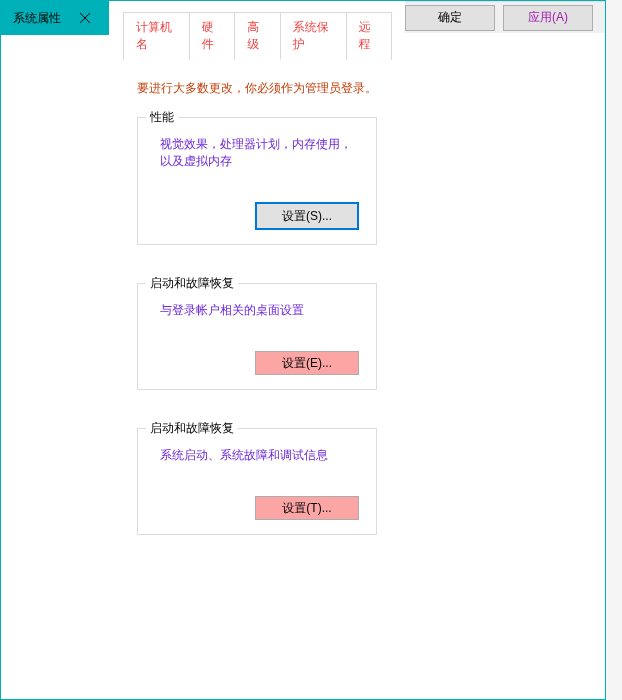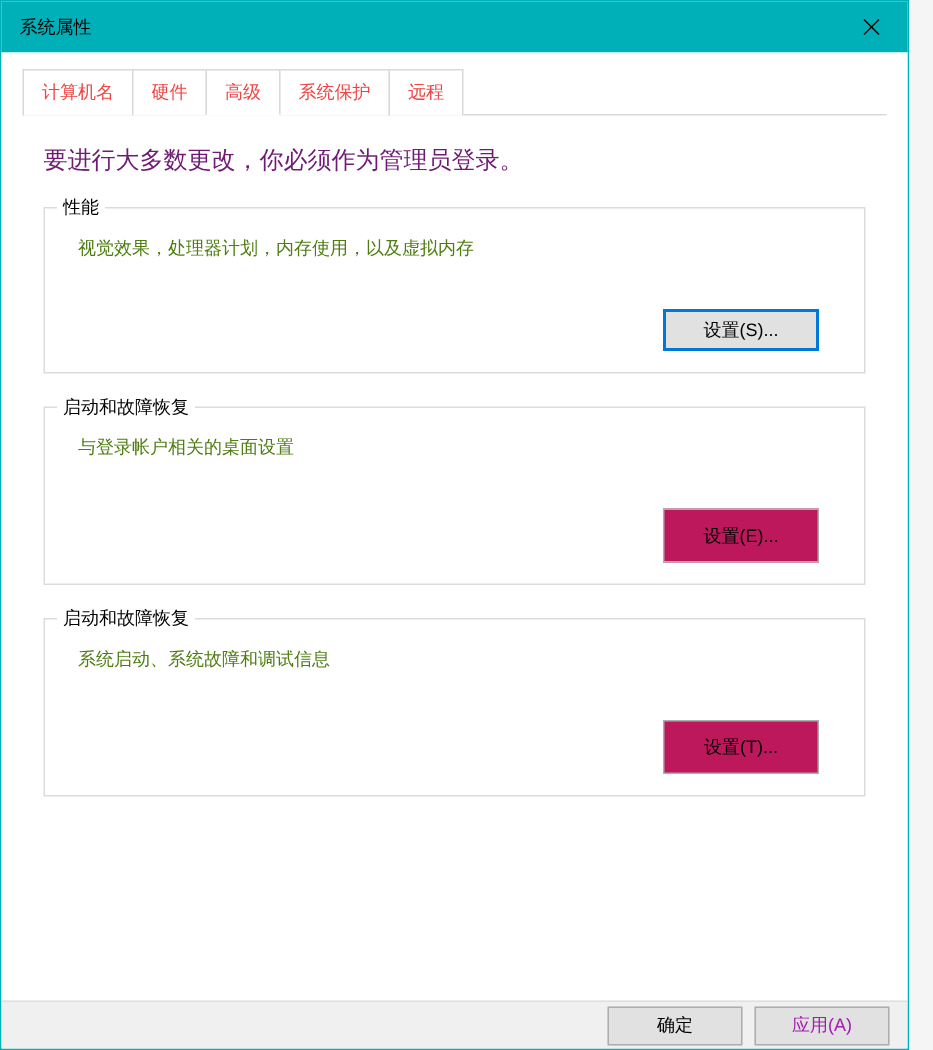--- a/index.html
+++ b/index.html
@@ -13,21 +13,21 @@
     height: 700px;
     overflow: hidden;
     position: relative;
   }
   .window {
     width: 606px;
     height: 700px;
     background: #ffffff;
     border: 1px solid #00b0b9;
     display: flex;
-    flex-direction: column;
+    flex-direction: row;
     position: relative;
   }
   .titlebar {
     height: 34px;
     background: #00b0b9;
     display: flex;
     align-items: center;
     justify-content: space-between;
     padding-left: 12px;
     color: #000;
@@ -74,55 +74,55 @@
   .tab.active {
     background: #ffffff;
     border-bottom: 1px solid #ffffff;
     top: 1px;
     z-index: 2;
   }
   .tab-body {
     padding: 20px 14px 10px 14px;
   }
   .intro {
-    font-size: 16px;
-    color: #701a75;
+    font-size: 12px;
+    color: #c2410c;
     margin-bottom: 20px;
   }
   .group {
     border: 1px solid #dcdcdc;
     position: relative;
-    margin-bottom: 22px;
-    padding: 16px 30px 14px 14px;
+    margin-bottom: 38px;
+    padding: 16px 17px 14px 14px;
   }
   .group-title {
     position: absolute;
     top: -9px;
     left: 8px;
     background: #ffffff;
     padding: 0 4px;
     font-size: 12px;
     color: #000;
   }
   .group-desc {
     font-size: 12px;
-    color: #4d7c0f;
+    color: #6d28d9;
     margin-bottom: 8px;
     padding-left: 8px;
     padding-top: 2px;
   }
   .group-row {
     display: flex;
     justify-content: flex-end;
     margin-top: 32px;
   }
   .btn {
     min-width: 104px;
-    height: 36px;
-    background: #be185d;
+    height: 24px;
+    background: #fca5a5;
     border: 1px solid #adadad;
     font-size: 12px;
     font-family: inherit;
     cursor: pointer;
     padding: 0 14px;
     color: #000;
   }
   .btn.highlight {
     border: 2px solid #0078d7;
     background: #e1e1e1;

